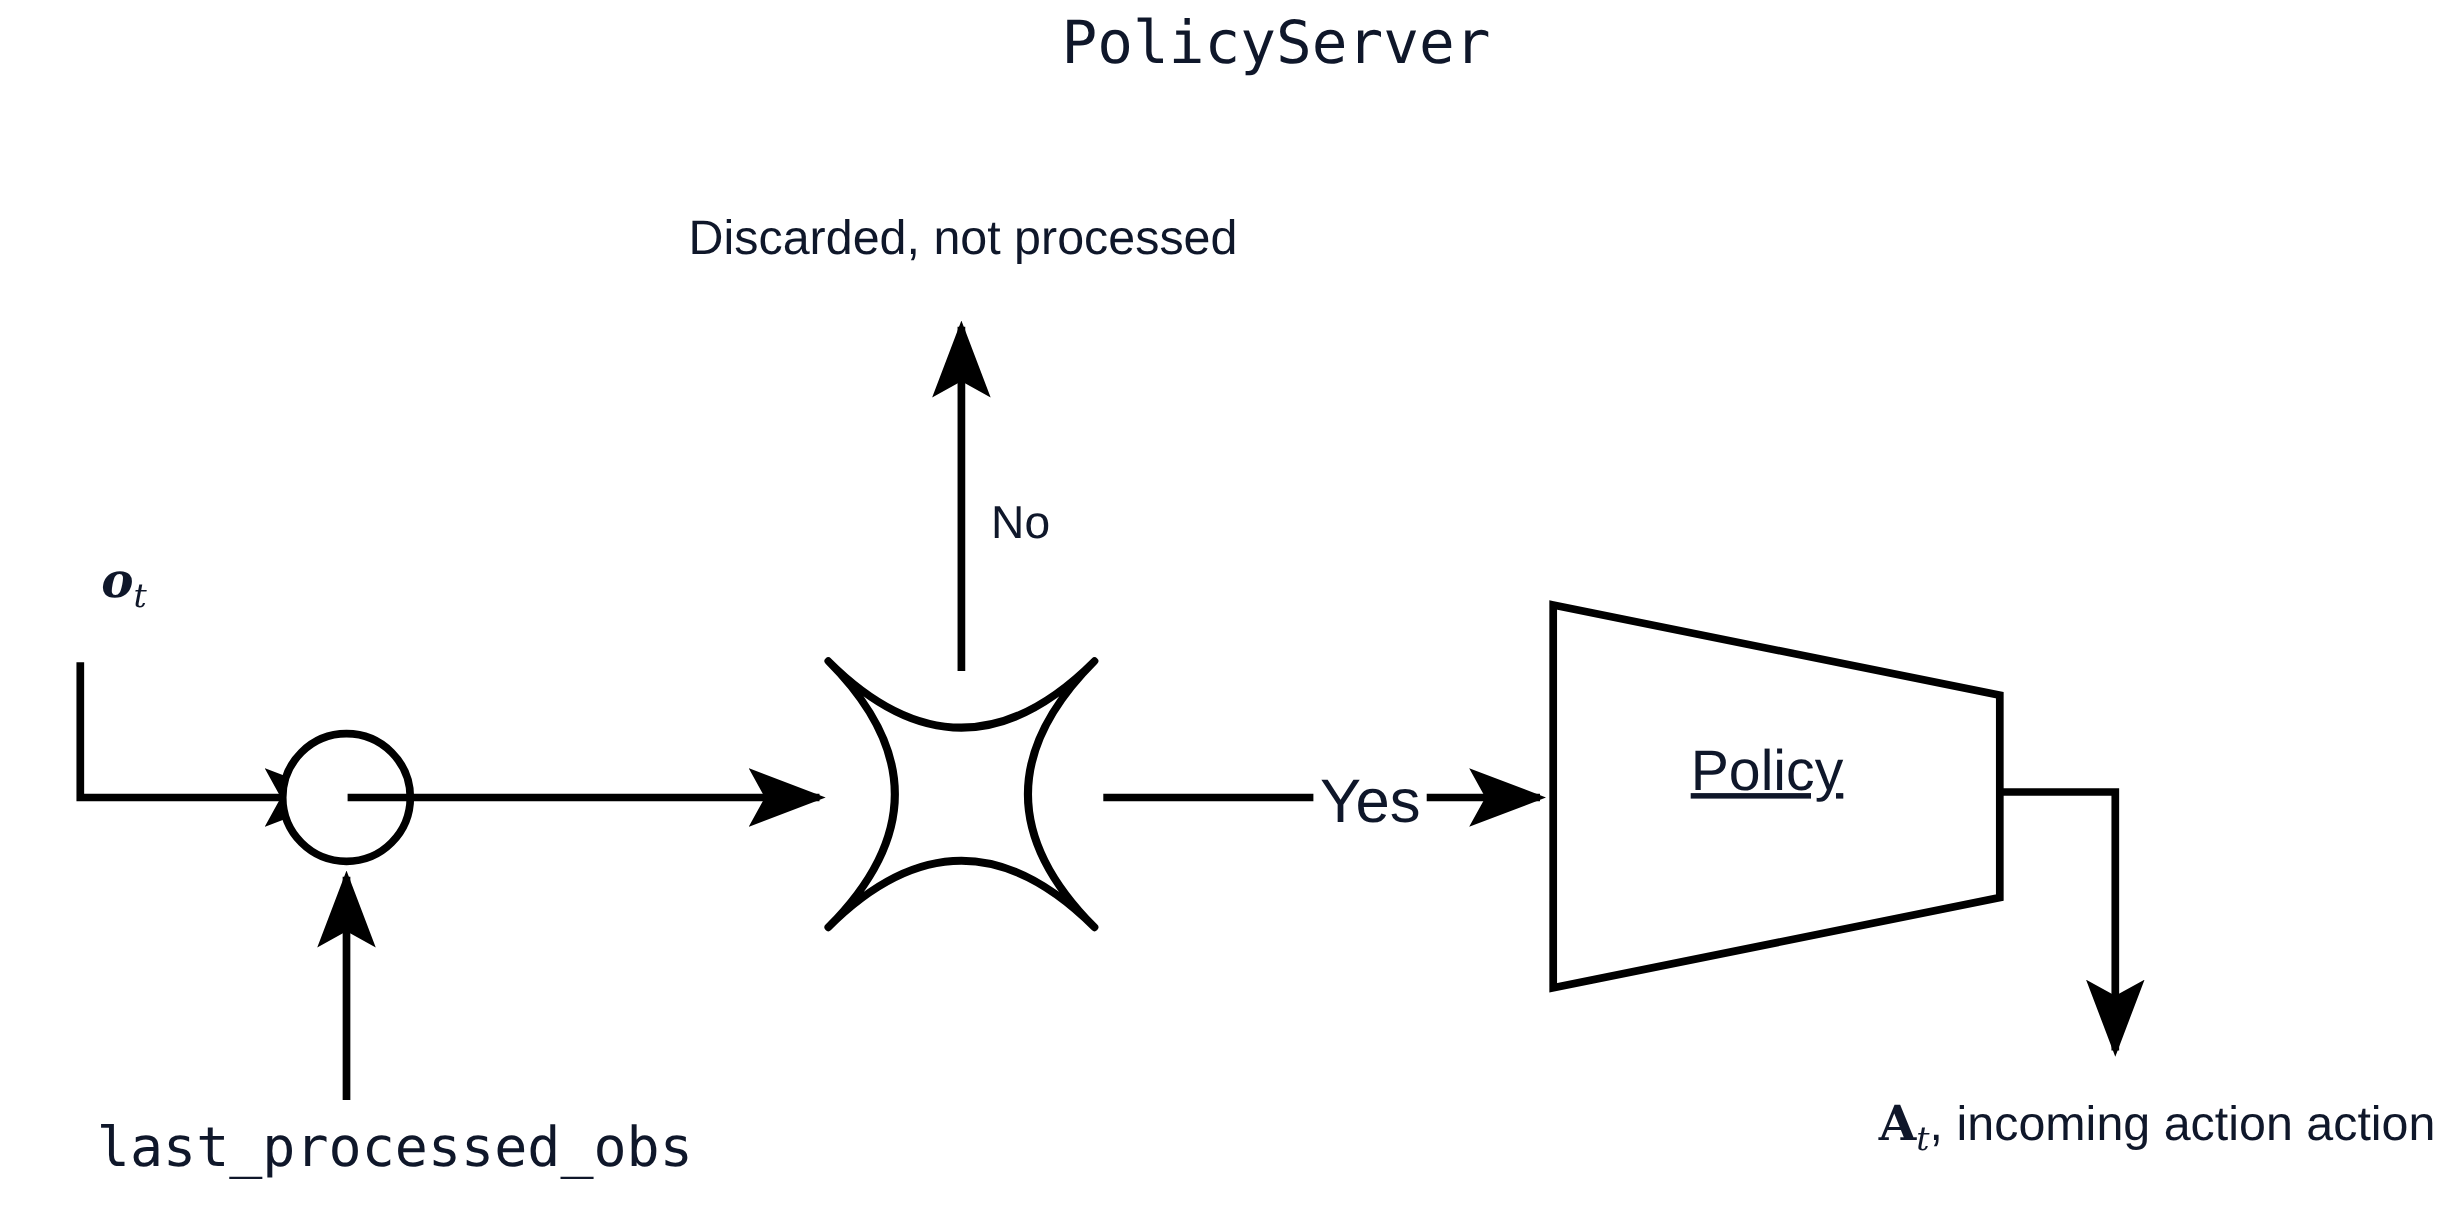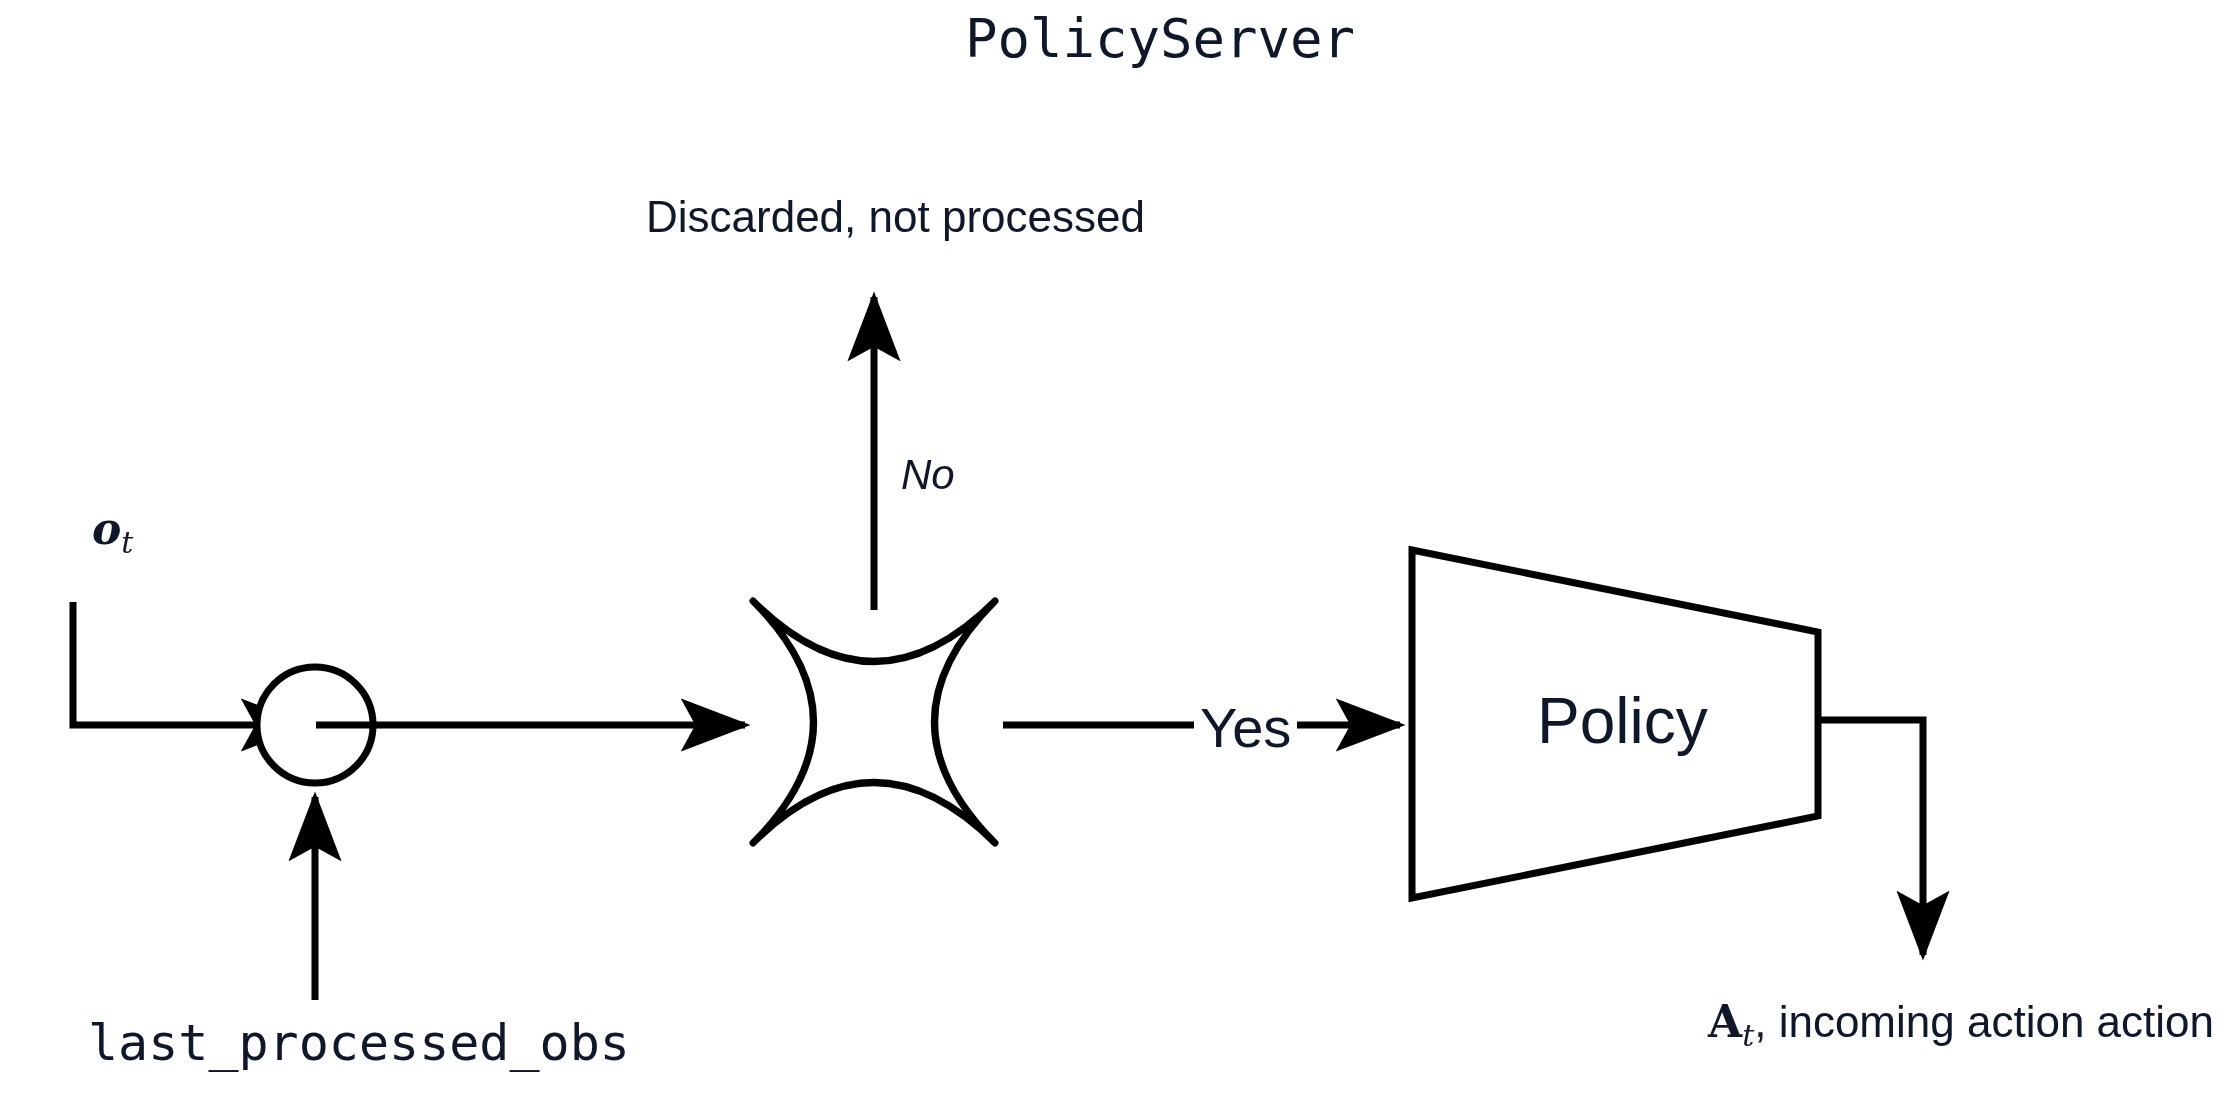--- a/index.html
+++ b/index.html
@@ -38,43 +38,43 @@
     left: 0;
     top: 12px;
     width: 2240px;
     text-align: center;
     font-family: "DejaVu Sans Mono", "Liberation Mono", monospace;
     font-size: 54px;
     letter-spacing: 0px;
   }
   
   #discarded-label {
-    left: 606px;
+    left: 586px;
     top: 195px;
     font-size: 44px;
   }
   #no-label {
     left: 857px;
     top: 452px;
     font-size: 42px;
     background: #ffffff;
     padding: 2px 4px;
-    font-style: italic;
   }
   #yes-label {
     left: 1154px;
     top: 698px;
     font-size: 56px;
     background: #ffffff;
     padding: 2px 6px;
   }
   #policy-label {
     left: 1497px;
-    top: 689px;
-    font-size: 64px;
+    top: 675px;
+    font-size: 52px;
+    text-decoration: underline;
   }
   #decision-label {
     left: 562px;
     top: 881px;
     font-size: 44px;
   }
   #decision-label .mono {
     font-family: "DejaVu Sans Mono", "Liberation Mono", monospace;
     font-size: 40px;
   }

